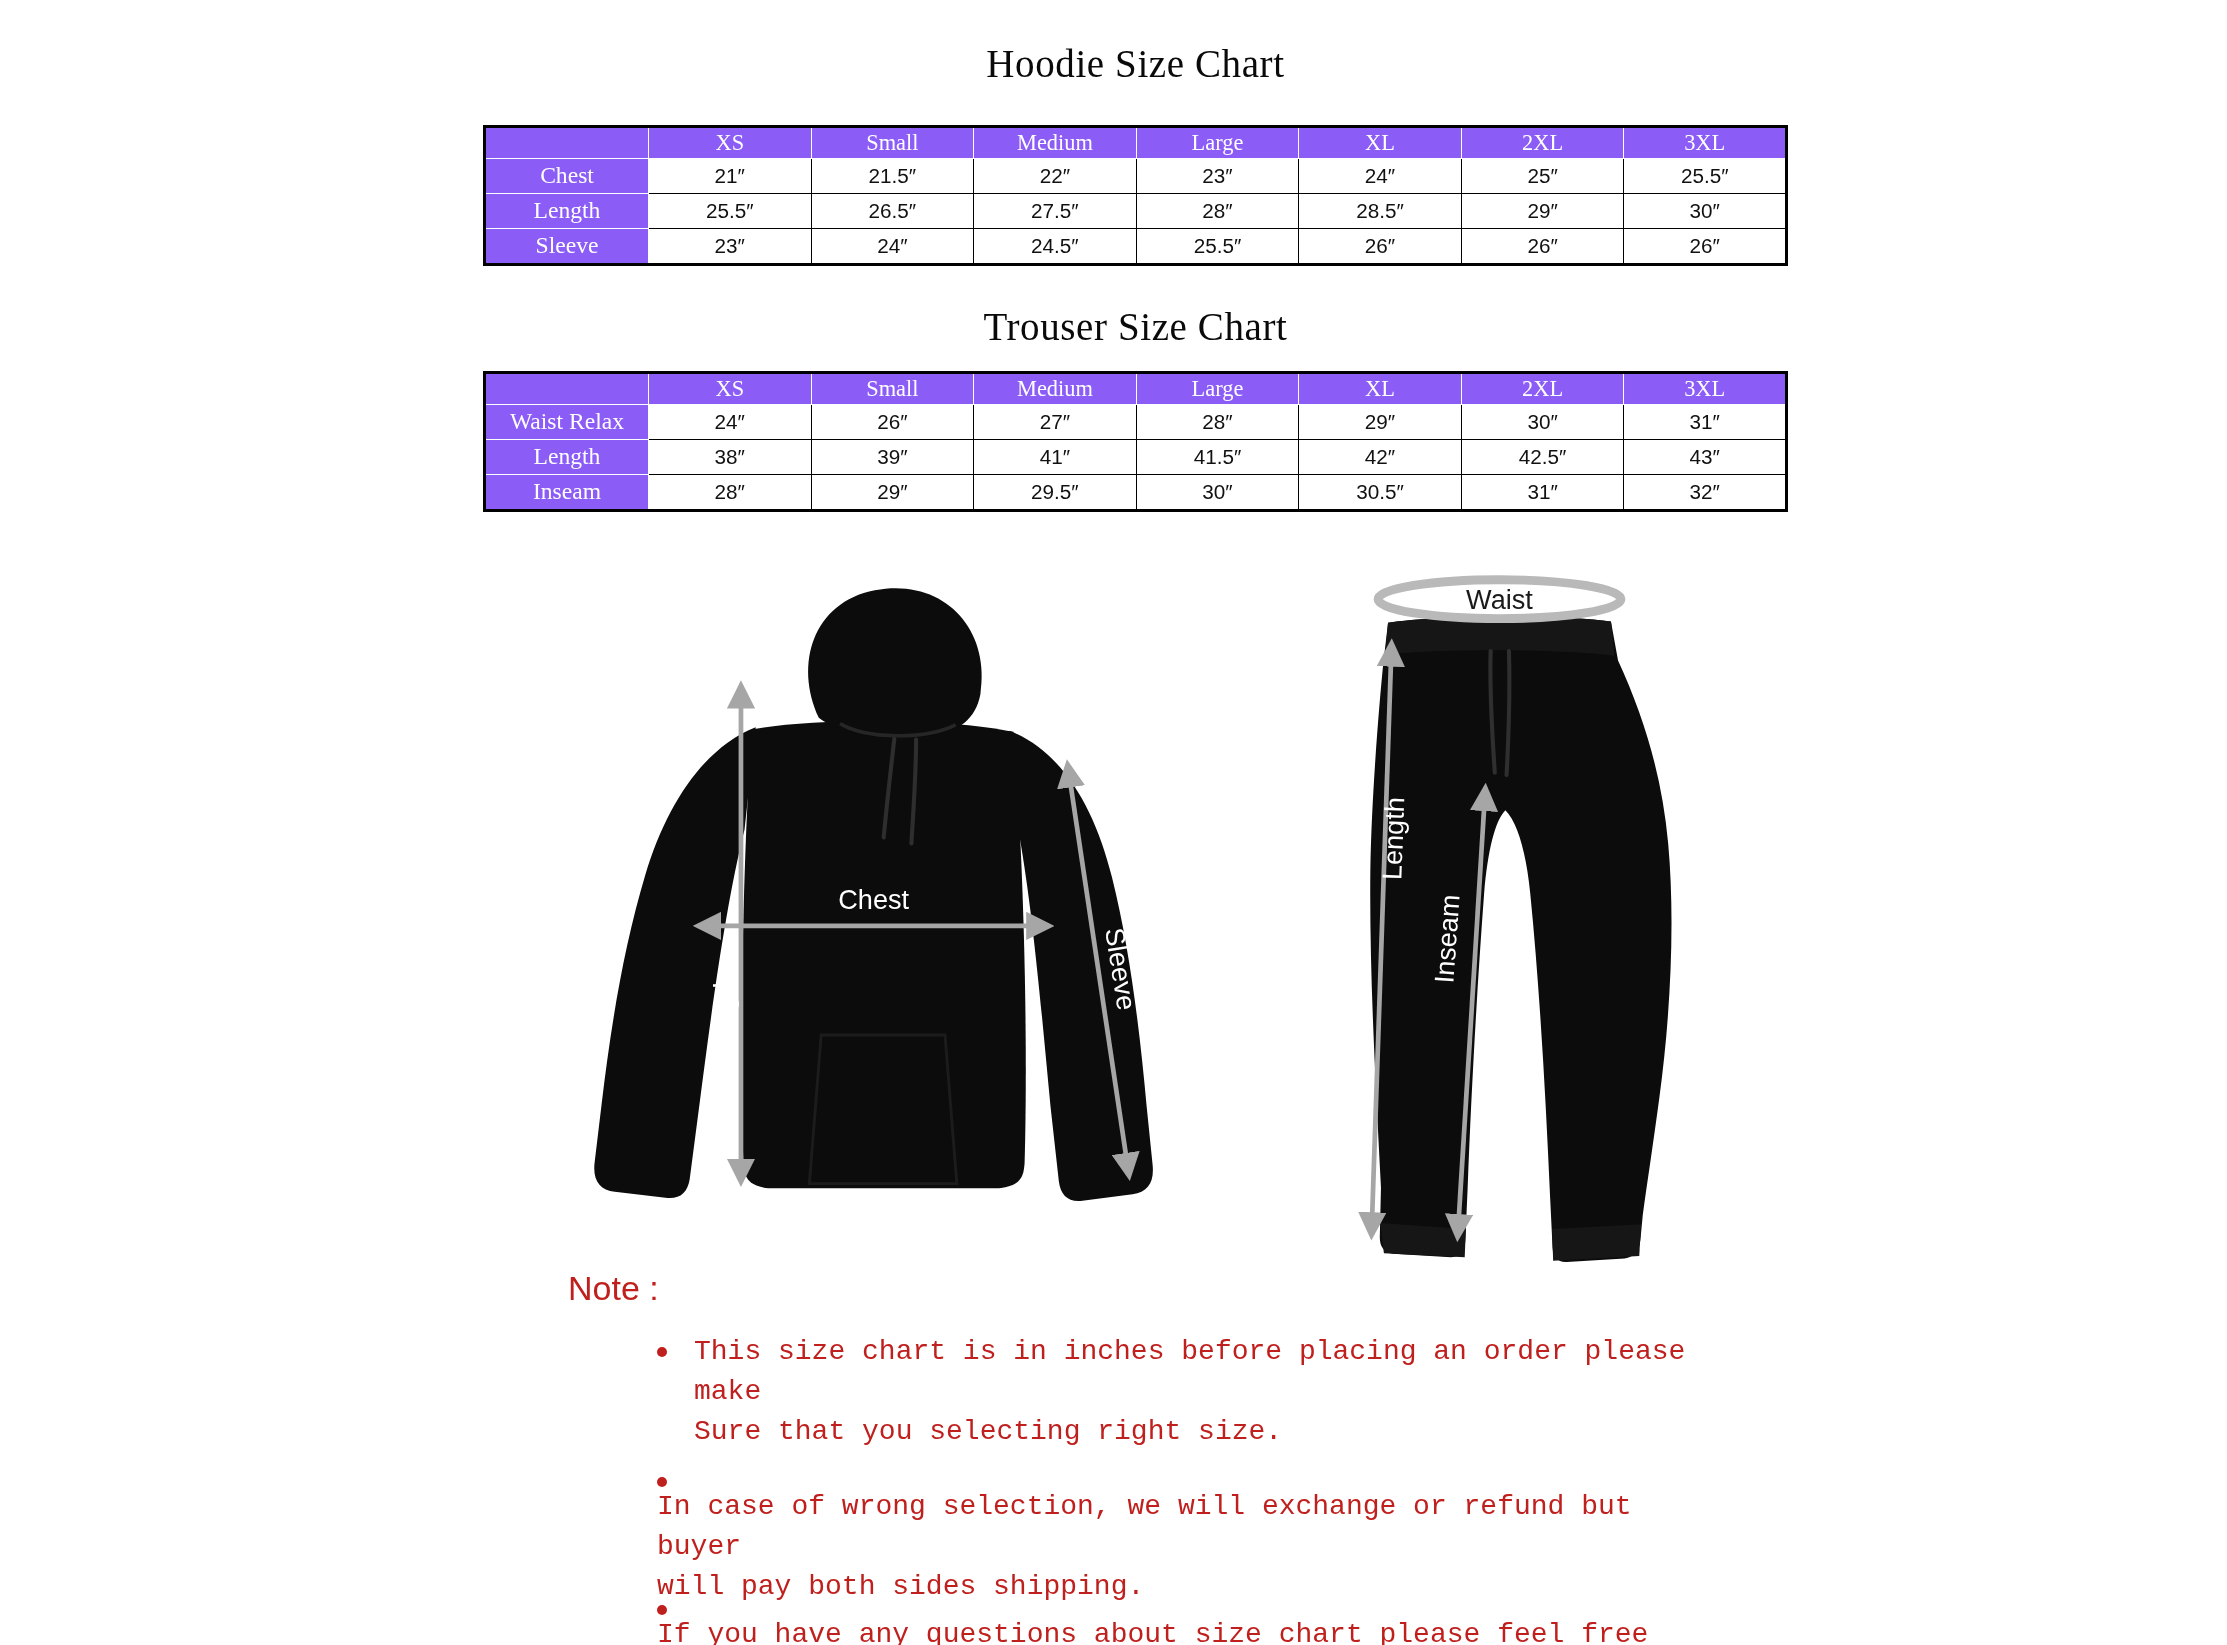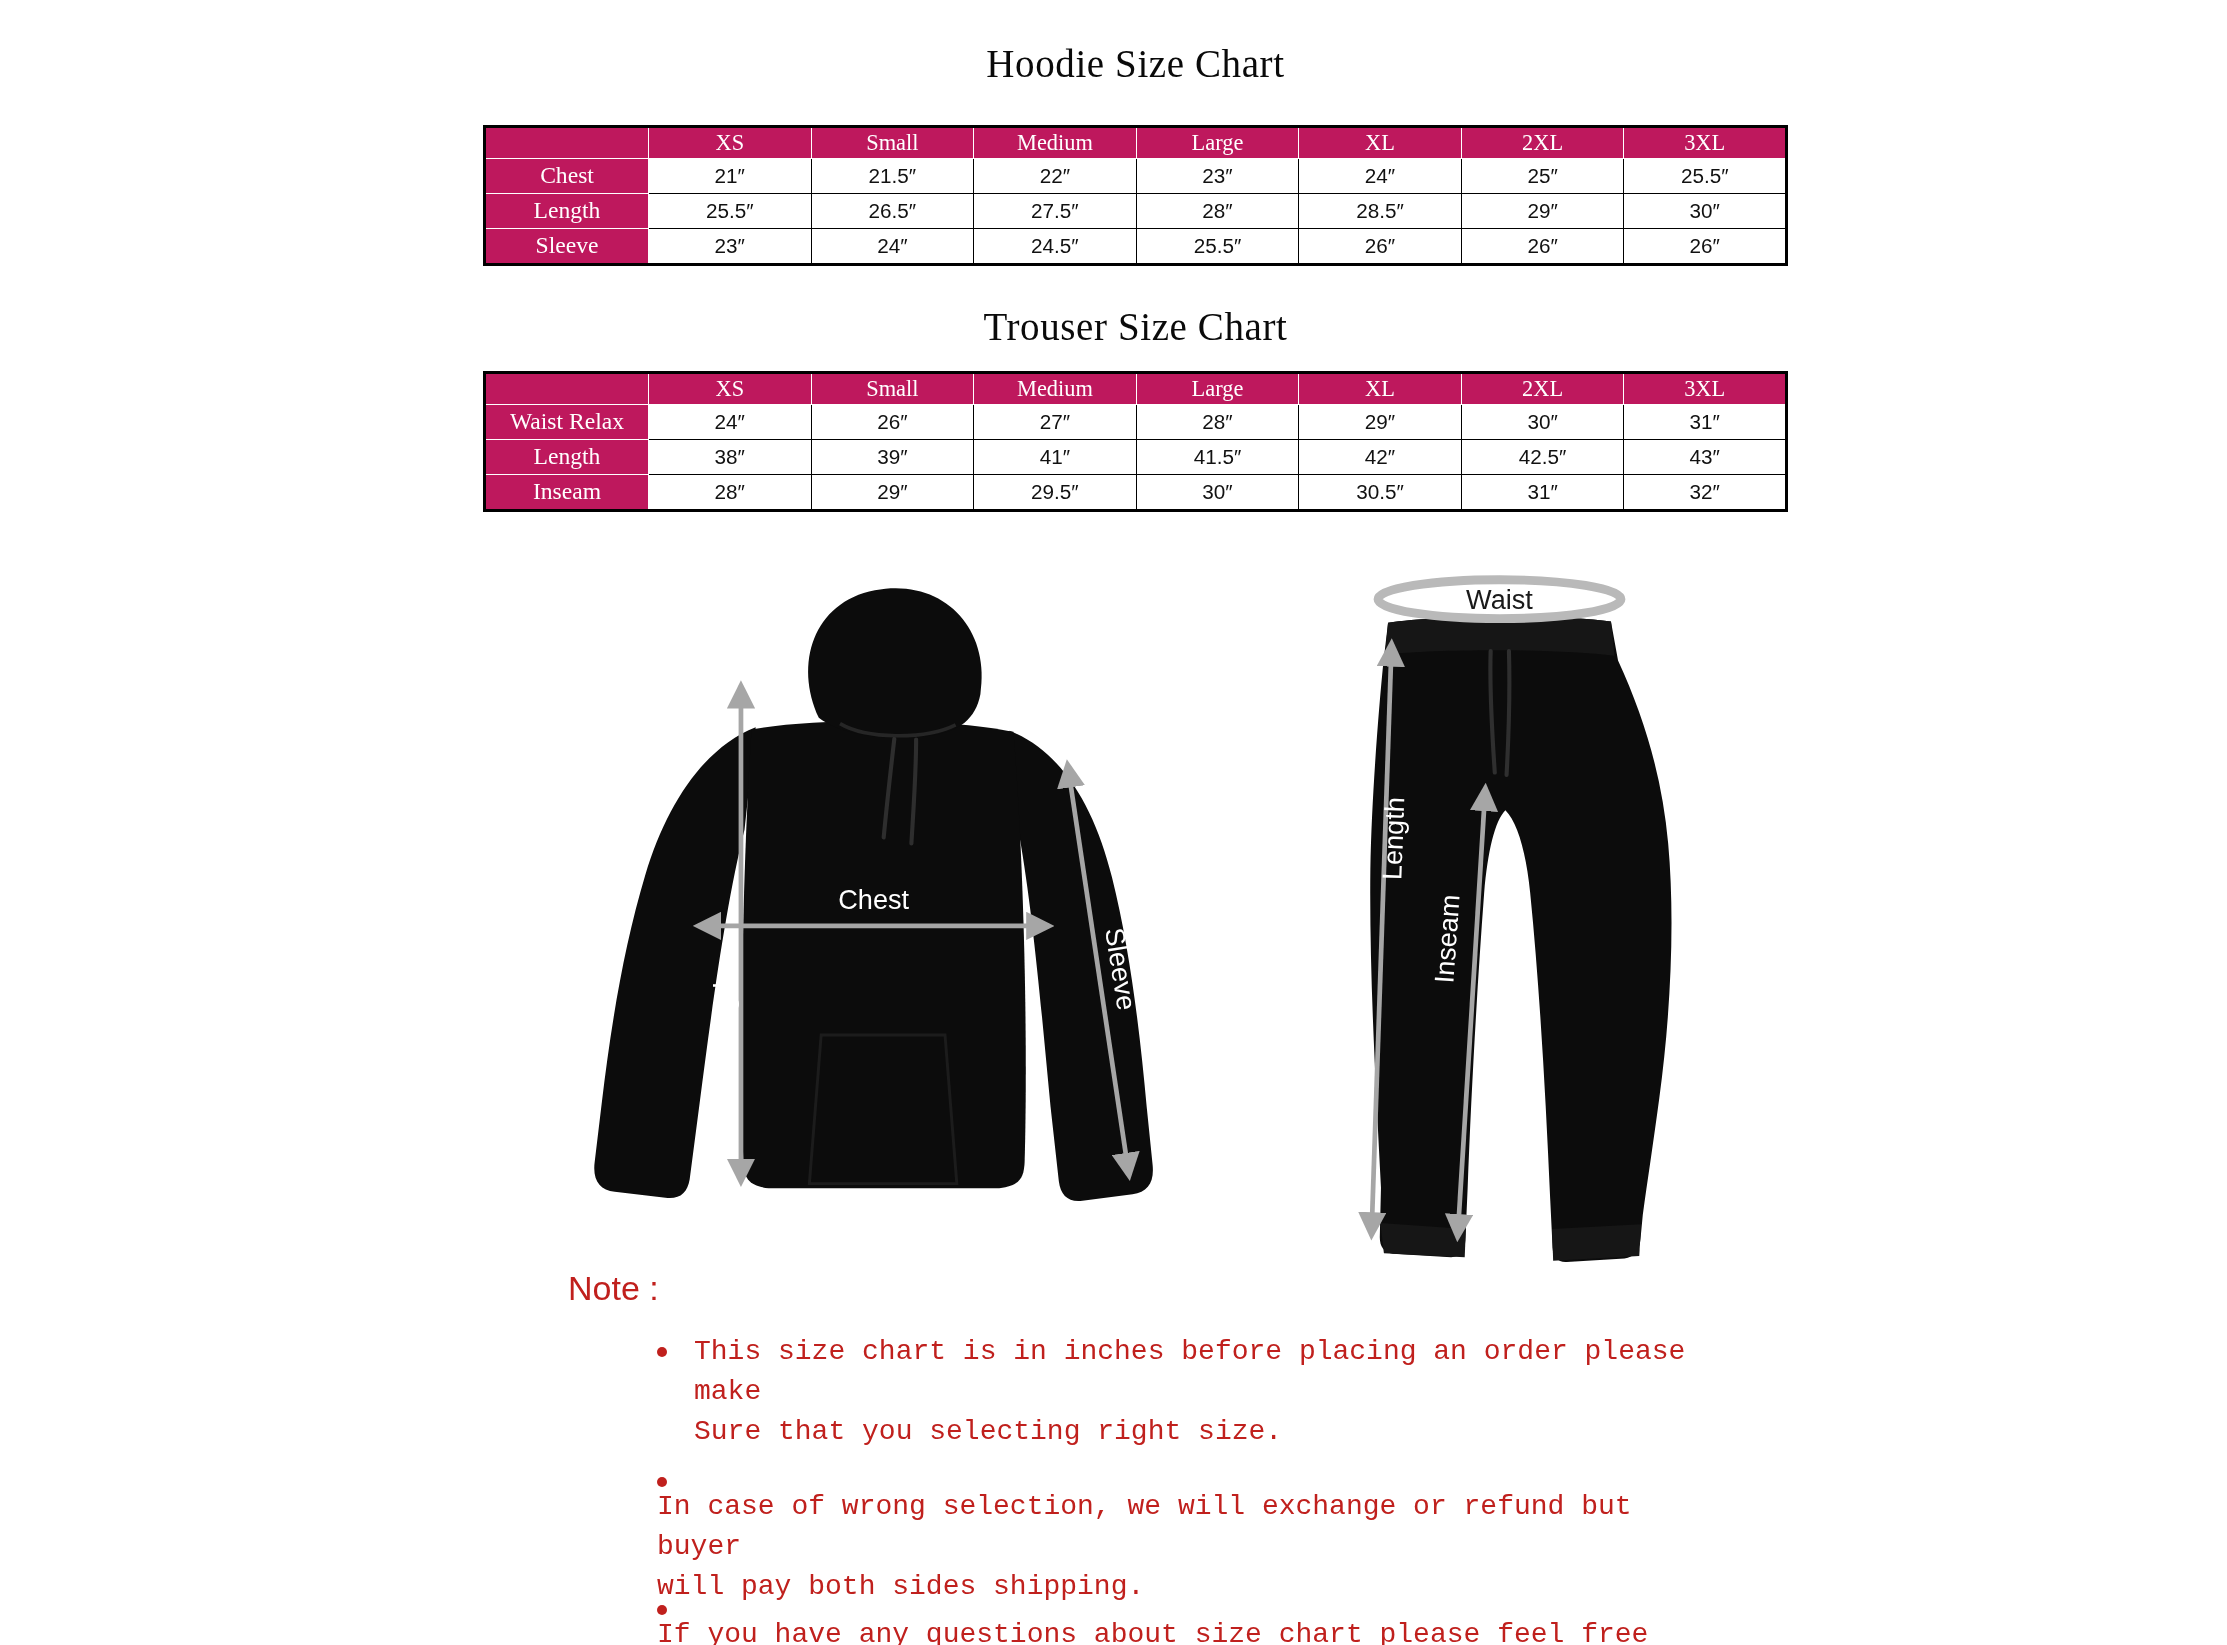--- a/index.html
+++ b/index.html
@@ -20,21 +20,21 @@
     border-collapse:collapse;table-layout:fixed;
     border:3.5px solid #000;
     background:#fff;
   }
   table.size-table col.c0{width:164px;}
   table.size-table th,
   table.size-table td{
     border:1.8px solid #000;padding:0;text-align:center;vertical-align:middle;
   }
   table.size-table th{
-    background:#be185d;color:#fff;border-color:#fff;font-weight:normal;
+    background:#8b5cf6;color:#fff;border-color:#fff;font-weight:normal;
     font-family:"Liberation Serif", serif;
   }
   table.size-table tr.head th{height:29.5px;font-size:22.4px;}
   table.size-table tbody th{height:34px;font-size:23.6px;}
   table.size-table td{
     height:34px;background:#fff;color:#111;font-size:20.7px;
     font-family:"Liberation Sans", sans-serif;
     margin-left:8px;
   }
   .tbl1{top:125px;}

